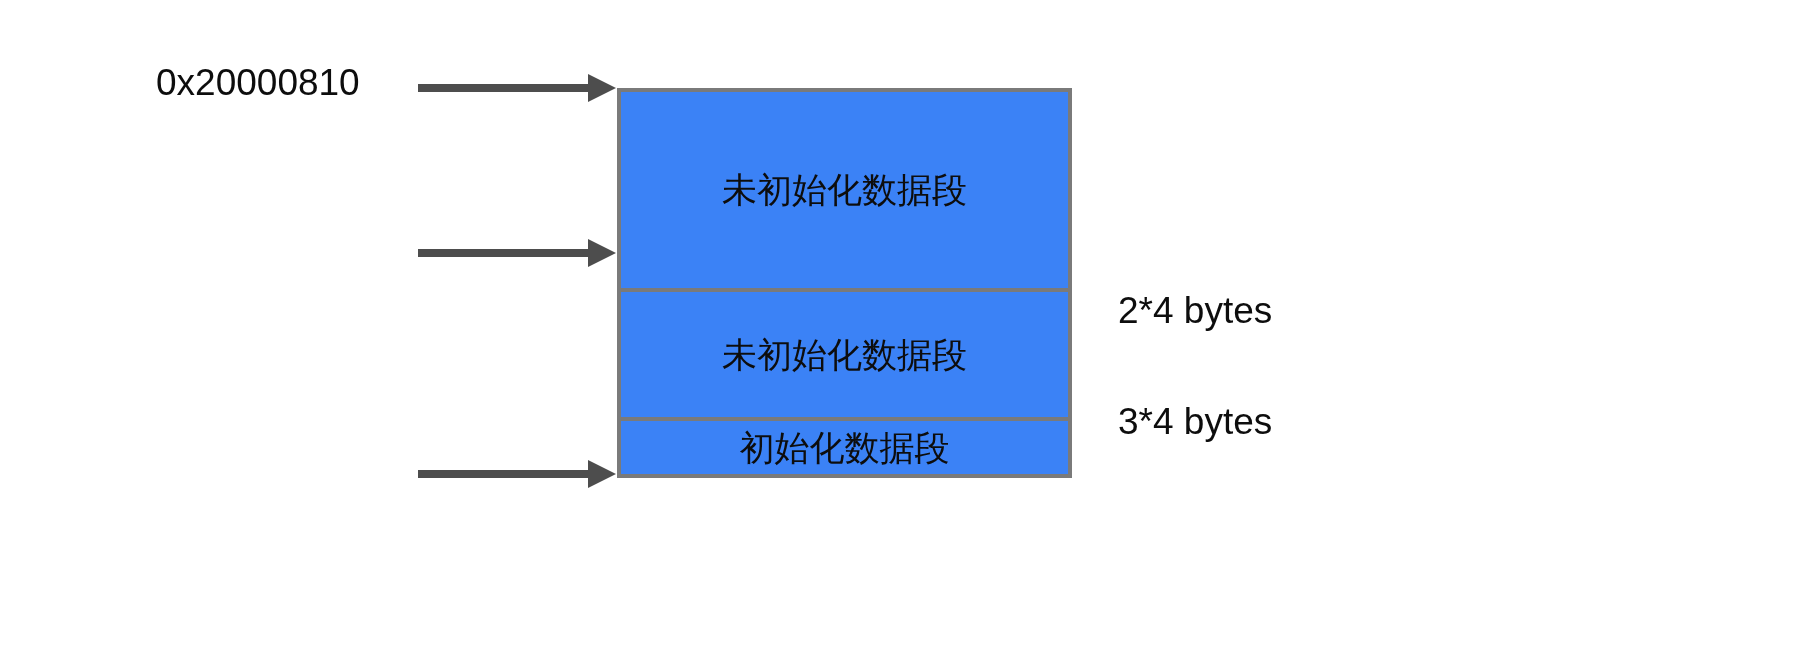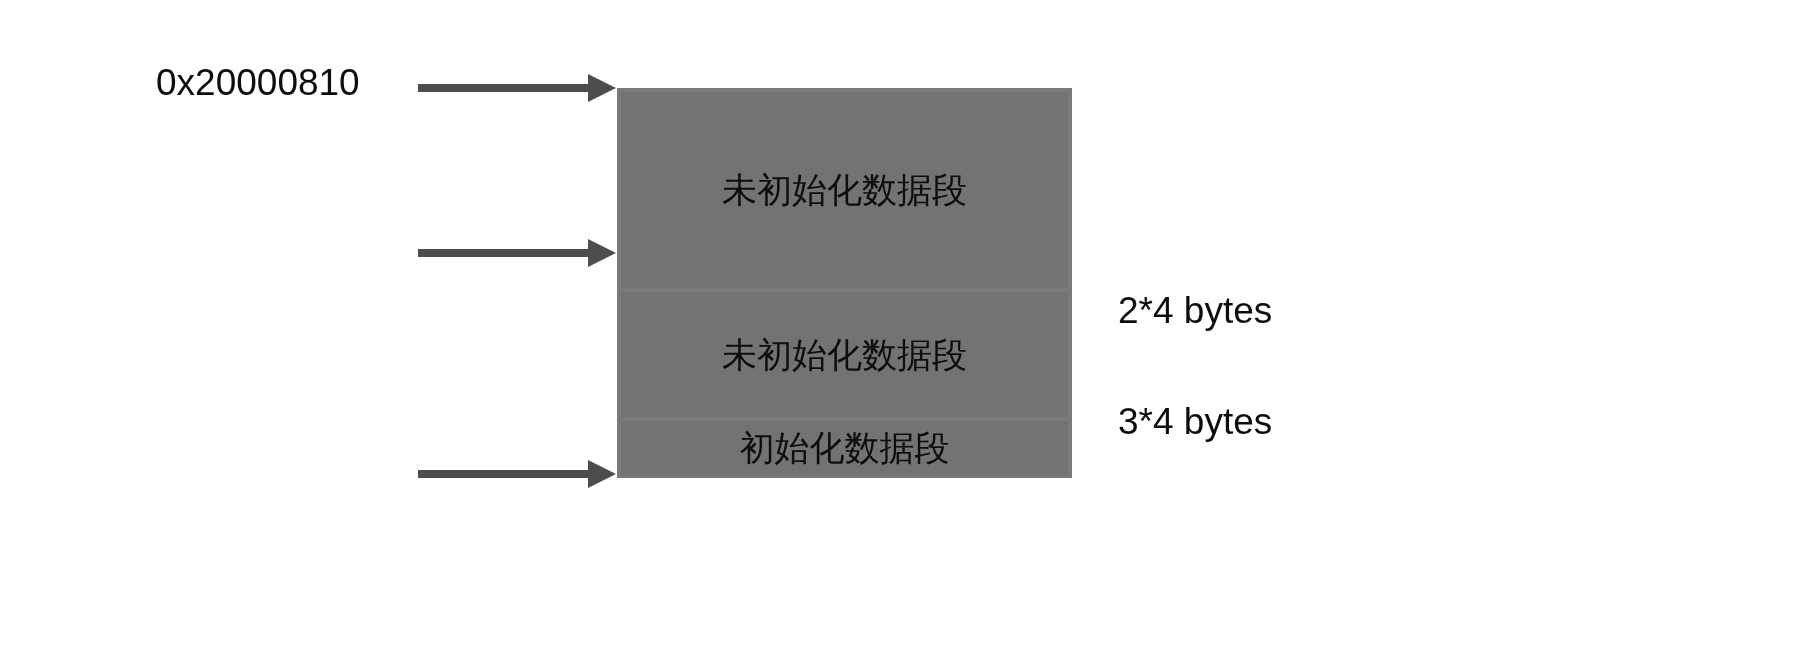--- a/index.html
+++ b/index.html
@@ -77,21 +77,21 @@
     flex-direction: column;
   }
   .segment {
     box-sizing: border-box;
     display: flex;
     align-items: center;
     justify-content: center;
     color: #0d0d0d;
     font-size: 35px;
     line-height: 1;
-    background: #737373;
+    background: #3b82f6;
   }
   .segment + .segment {
     border-top: 4px solid #7a7a7a;
   }
   #segment-0 { height: 200px; }
   #segment-1 { height: 132px; }
   #segment-2 { height: 58px;  flex: 1 1 auto; }
 
   .segment-label {
     white-space: nowrap;

